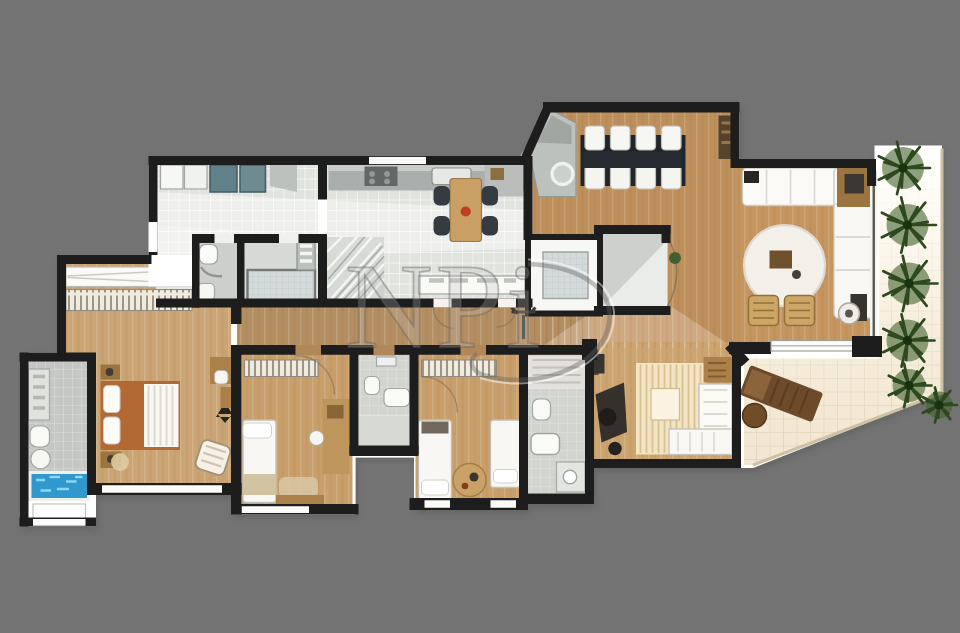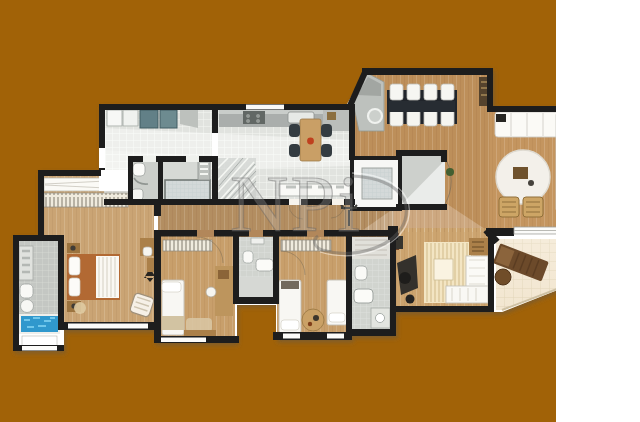--- a/index.html
+++ b/index.html
@@ -1,16 +1,16 @@
 <!DOCTYPE html>
 <html><head>
 <meta charset="utf-8">
 <style>
   html,body{margin:0;padding:0;background:#ffffff;font-family:"Liberation Sans",sans-serif;}
-  #stage{width:556px;height:422px;position:relative;overflow:hidden;background:#a16207;}
+  #stage{width:640px;height:422px;position:relative;overflow:hidden;background:#737373;}
   svg{filter:blur(0.4px) saturate(0.92) brightness(1.03);}
 </style>
 </head>
 <body>
 <div id="stage">
 <svg width="640" height="422" viewBox="0 0 640 422" xmlns="http://www.w3.org/2000/svg">
 <defs>
   <pattern id="tileK" width="7" height="7" patternUnits="userSpaceOnUse">
     <rect width="7" height="7" fill="#dadcd8"></rect>
     <path d="M0 0H7M0 0V7" stroke="#eef0ec" stroke-width="1"></path>

